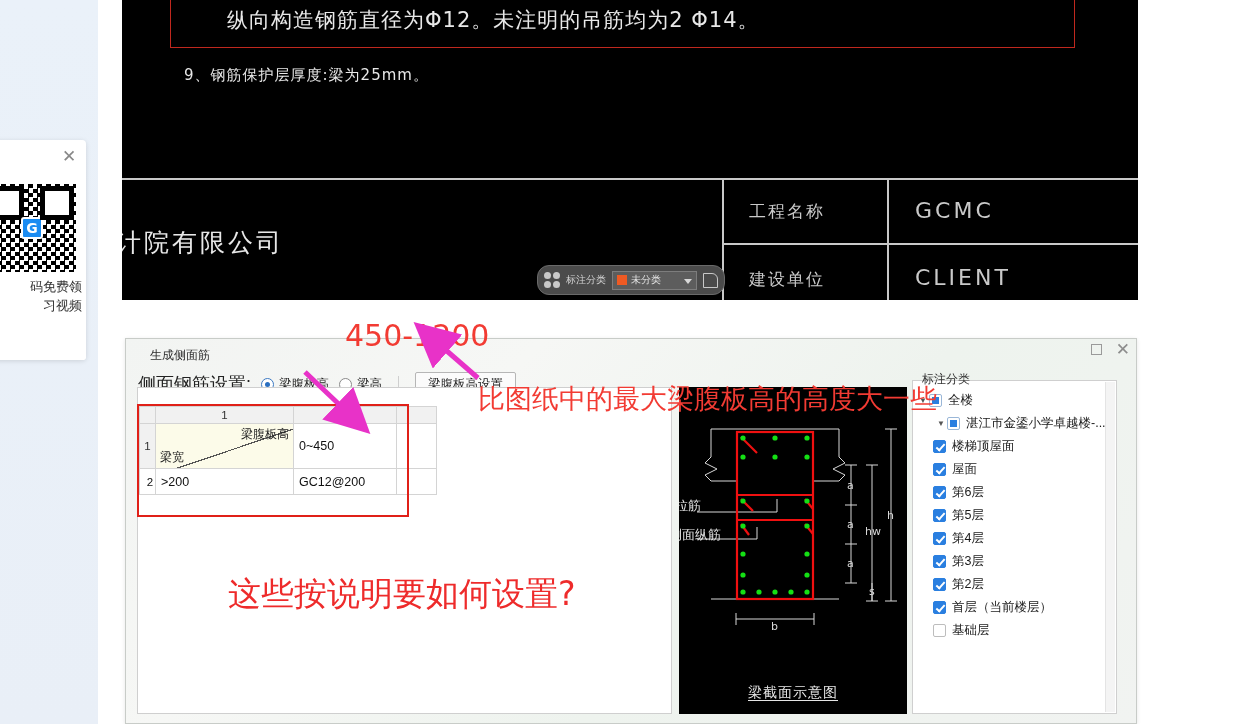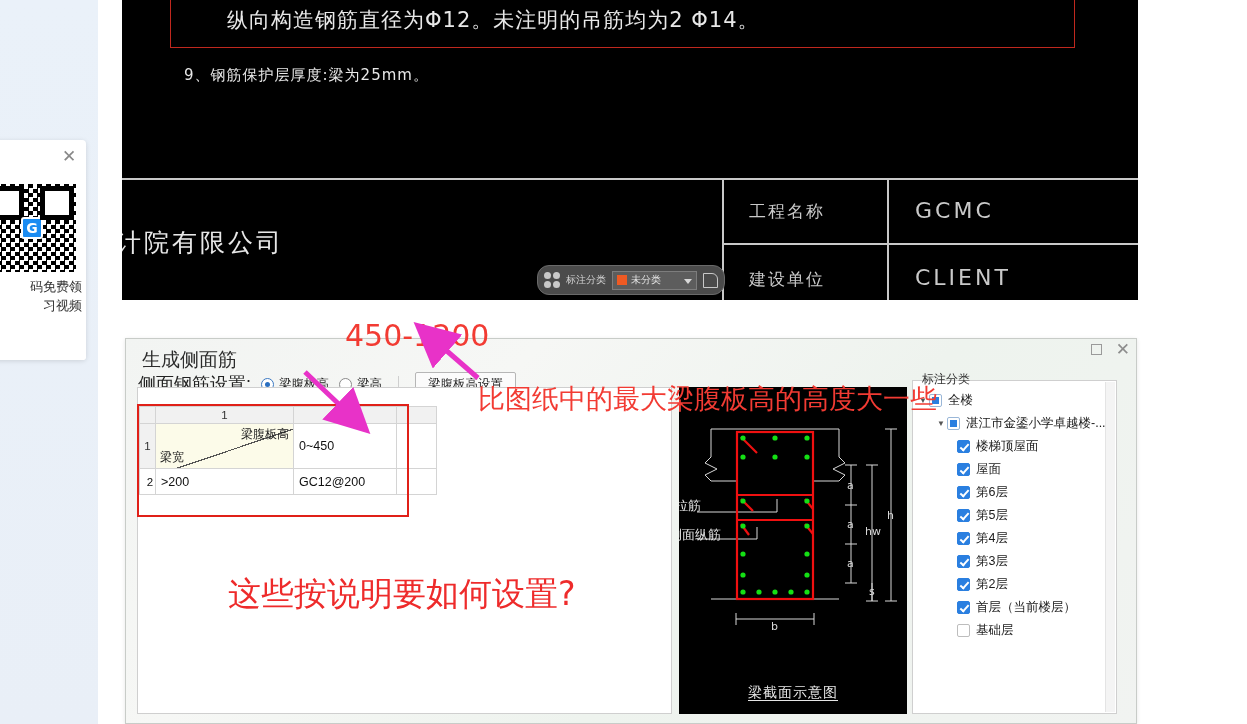--- a/index.html
+++ b/index.html
@@ -140,22 +140,22 @@
   }
 
   
   .dialog {
     position: absolute; left: 125px; top: 338px; width: 1012px; height: 386px;
     background: linear-gradient(135deg,#f2f4f2 0%,#f6f7f5 30%,#eef3ee 60%,#f1f3f1 100%);
     border: 1px solid #c8ccc8;
     box-shadow: 0 1px 4px rgba(0,0,0,.10);
   }
   .dlg-title {
-    position: absolute; left: 16px; top: 8px;
-    font-size: 19px; color: #2b2b2b;
+    position: absolute; left: 24px; top: 8px;
+    font-size: 12px; color: #2b2b2b;
   }
   .dlg-winbtns {
     position: absolute; right: 6px; top: 4px; display: flex; gap: 14px; align-items: center;
   }
   .dlg-max {
     width: 11px; height: 11px; border: 1.5px solid #9a9a9a;
   }
   .dlg-close {
     font-size: 17px; color: #8d8d8d; line-height: 13px; font-weight: 300;
   }
@@ -272,21 +272,21 @@
     transform: rotate(42deg);
   }
   .chk.tri { background: #fff; border-color: #9ab7d8; }
   .chk.tri::after {
     content: ""; position: absolute; left: 2px; top: 2px;
     width: 7px; height: 7px; background: #2a7fe0;
   }
   .tlabel { margin-left: 6px; }
   .lv1 { padding-left: 4px; }
   .lv2 { padding-left: 22px; }
-  .lv3 { padding-left: 44px; }
+  .lv3 { padding-left: 20px; }
 
   
   .fb-scroll {
     position: absolute; right: 1px; top: 1px; width: 10px; bottom: 1px;
     background: #f4f4f4; border-left: 1px solid #e4e4e4;
   }
 
   
   .anno {
     position: absolute; color: #ef2b2b; white-space: nowrap;

